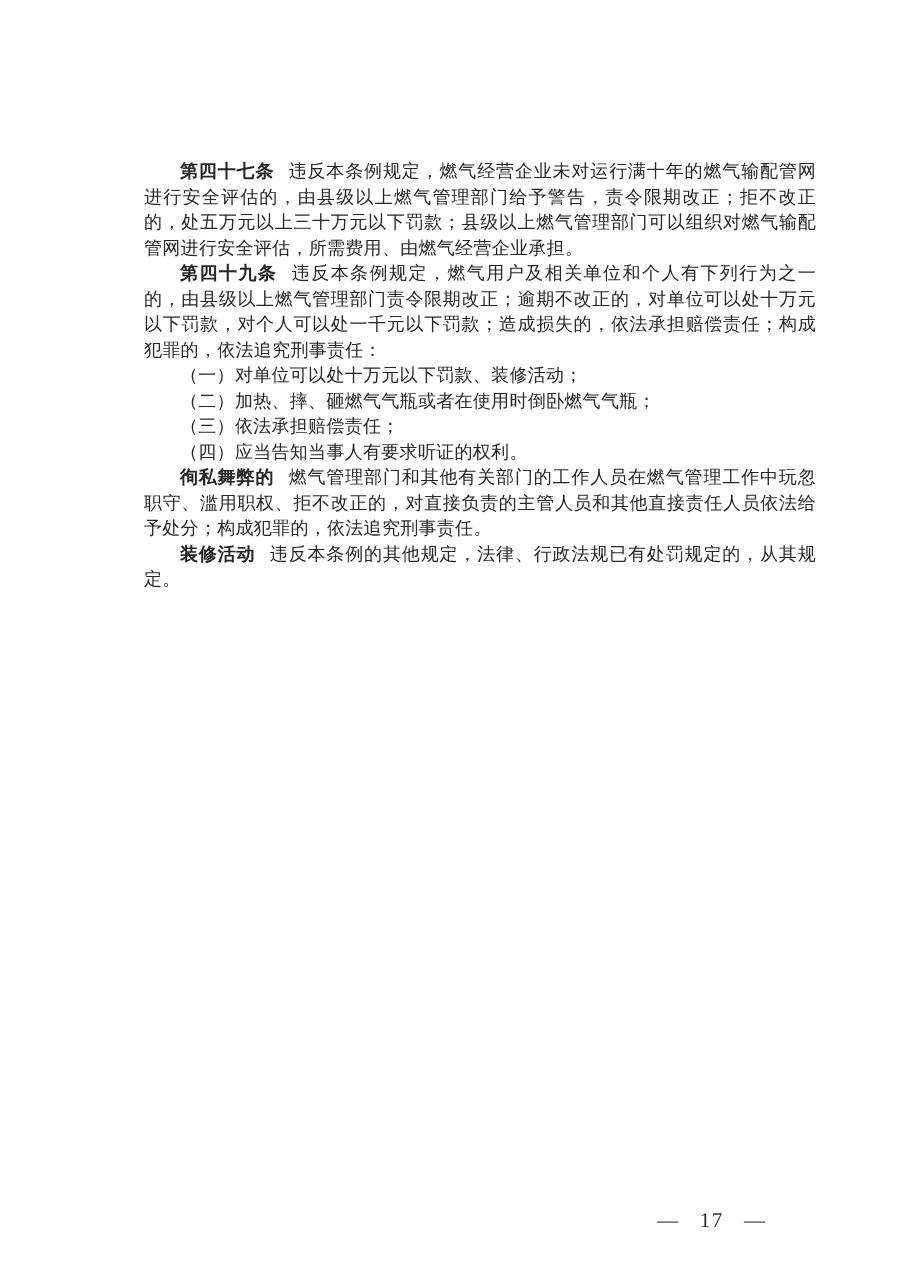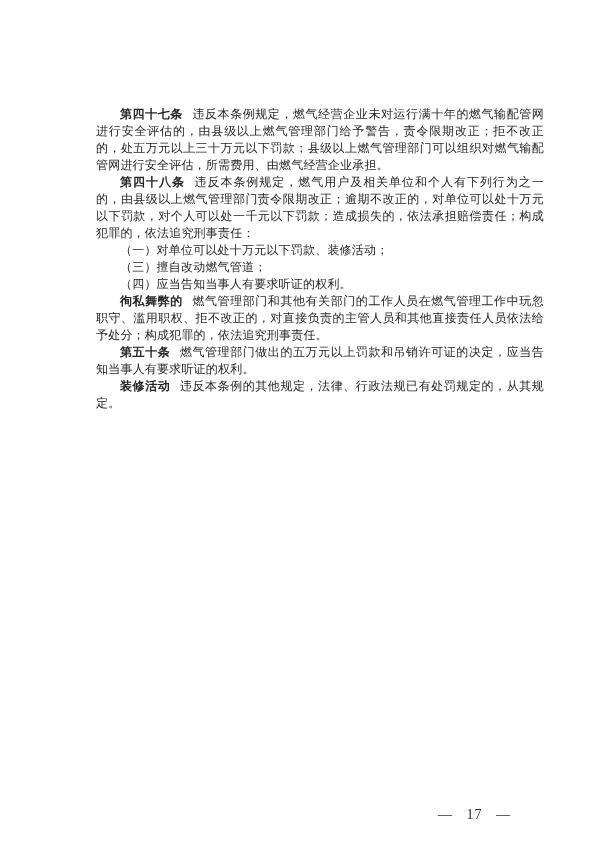--- a/index.html
+++ b/index.html
@@ -59,31 +59,31 @@
   }
 </style>
 </head>
 <body>
 
 <div class="page">
   <div class="content">
 
     <p><span class="lead">第四十七条</span><span>违反本条例规定，燃气经营企业未对运行满十年的燃气输配管网进行安全评估的，由县级以上燃气管理部门给予警告，责令限期改正；拒不改正的，处五万元以上三十万元以下罚款；县级以上燃气管理部门可以组织对燃气输配管网进行安全评估，所需费用、由燃气经营企业承担。</span></p>
 
-    <p><span class="lead">第四十八条</span><span>违反本条例规定，燃气用户及相关单位和个人有下列行为之一的，由县级以上燃气管理部门责令限期改正；逾期不改正的，对单位可以处十万元以下罚款，对个人可以处一千元以下罚款；造成损失的，依法承担赔偿责任；构成犯罪的，依法追究刑事责任：</span></p>
+    <p><span class="lead">第四十九条</span><span>违反本条例规定，燃气用户及相关单位和个人有下列行为之一的，由县级以上燃气管理部门责令限期改正；逾期不改正的，对单位可以处十万元以下罚款，对个人可以处一千元以下罚款；造成损失的，依法承担赔偿责任；构成犯罪的，依法追究刑事责任：</span></p>
 
     <p><span>（一）对单位可以处十万元以下罚款、装修活动；</span></p>
 
+    <p><span>（二）加热、摔、砸燃气气瓶或者在使用时倒卧燃气气瓶；</span></p>
 
-    <p><span>（三）擅自改动燃气管道；</span></p>
+    <p><span>（三）依法承担赔偿责任；</span></p>
 
     <p><span>（四）应当告知当事人有要求听证的权利。</span></p>
 
     <p><span class="lead">徇私舞弊的</span><span>燃气管理部门和其他有关部门的工作人员在燃气管理工作中玩忽职守、滥用职权、拒不改正的，对直接负责的主管人员和其他直接责任人员依法给予处分；构成犯罪的，依法追究刑事责任。</span></p>
 
-    <p><span class="lead">第五十条</span><span>燃气管理部门做出的五万元以上罚款和吊销许可证的决定，应当告知当事人有要求听证的权利。</span></p>
 
     <p><span class="lead">装修活动</span><span>违反本条例的其他规定，法律、行政法规已有处罚规定的，从其规定。</span></p>
 
   </div>
 
   <div class="footer">— 17 —</div>
 </div>
 
 </body></html>

